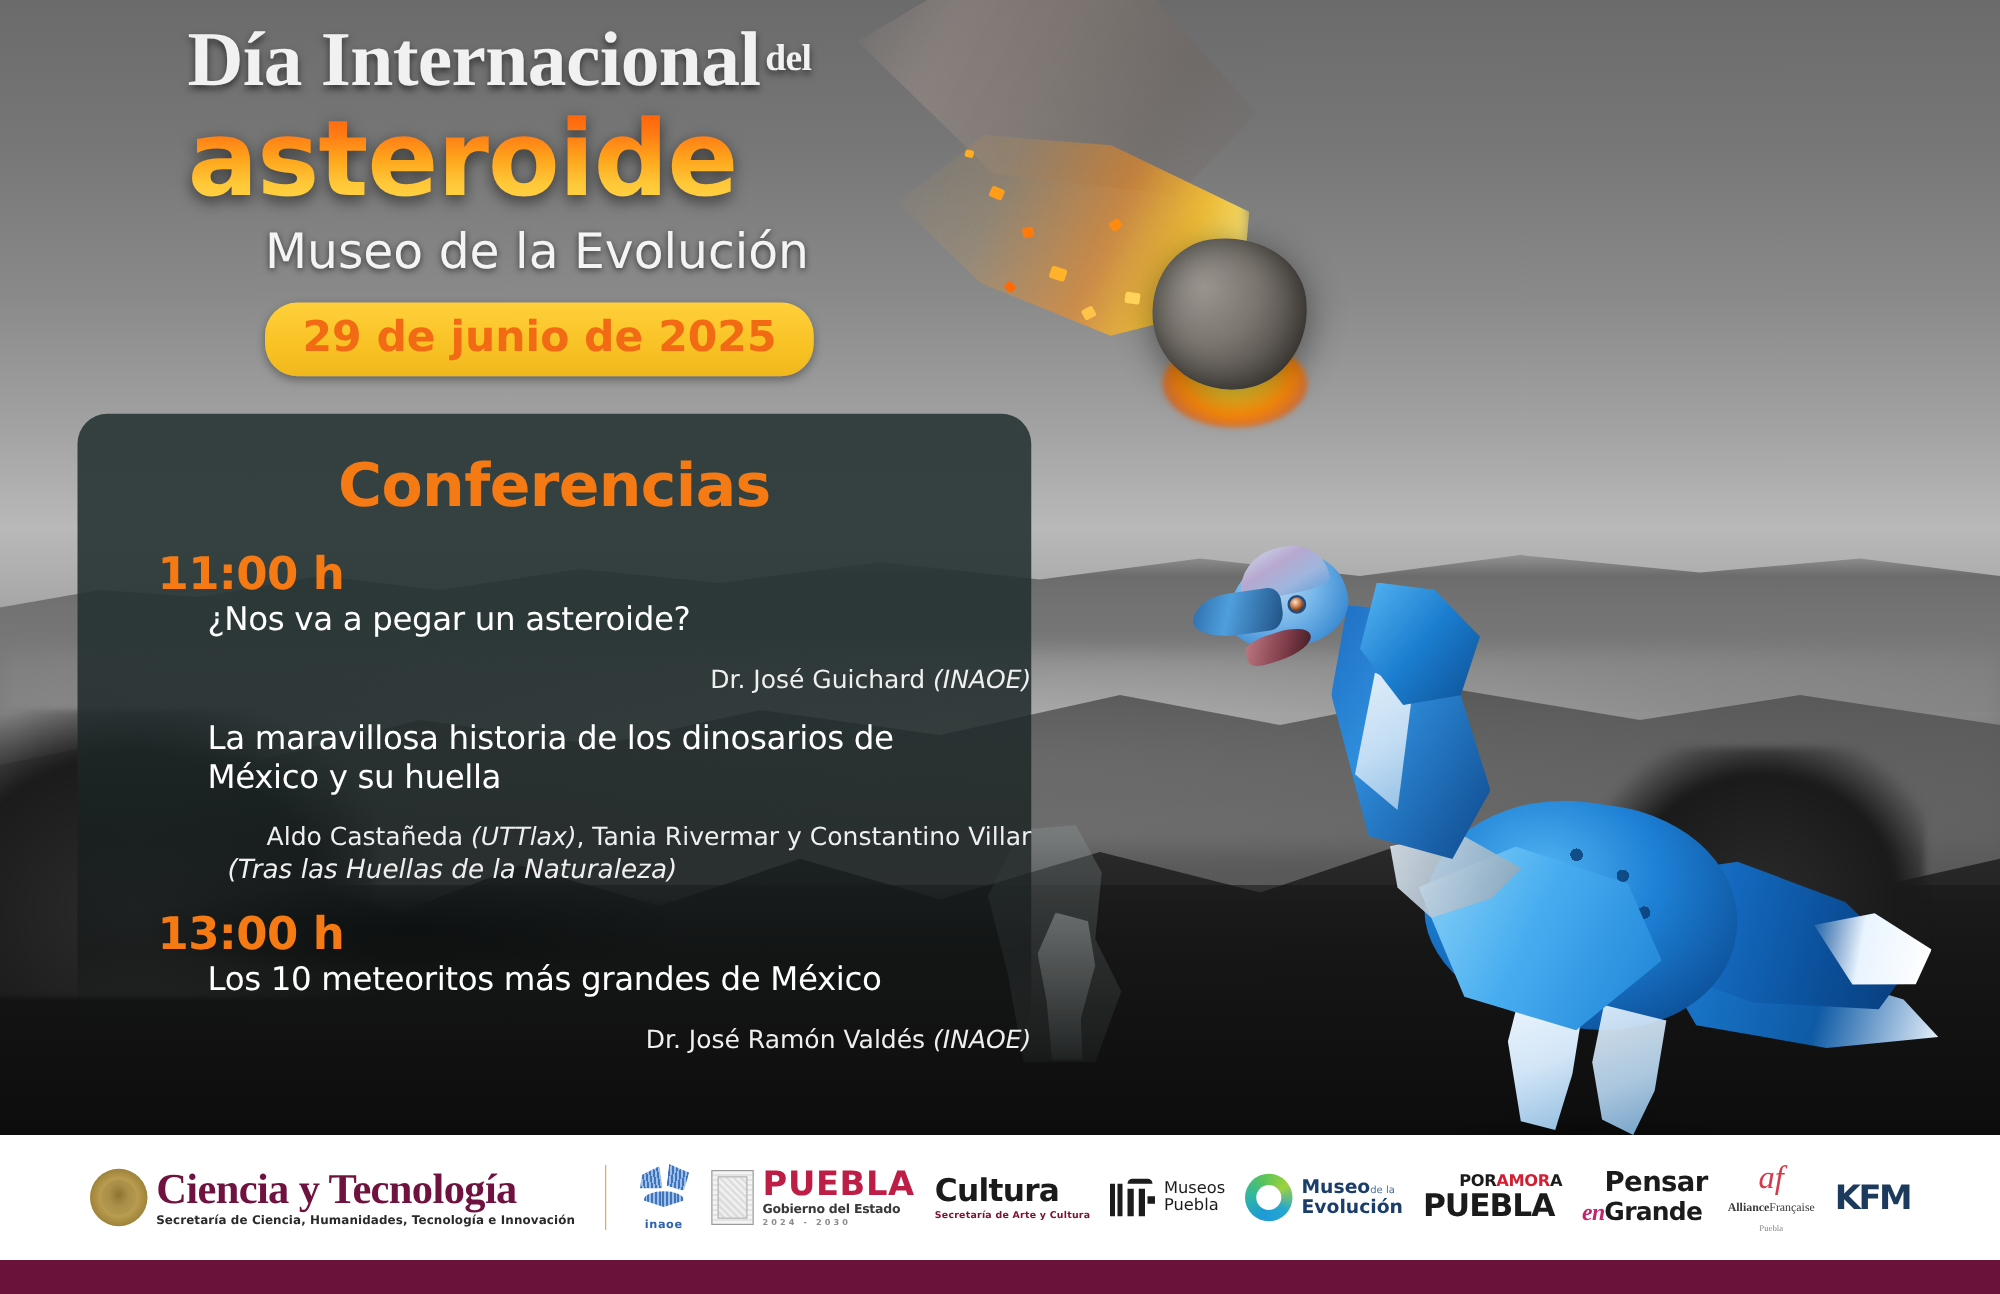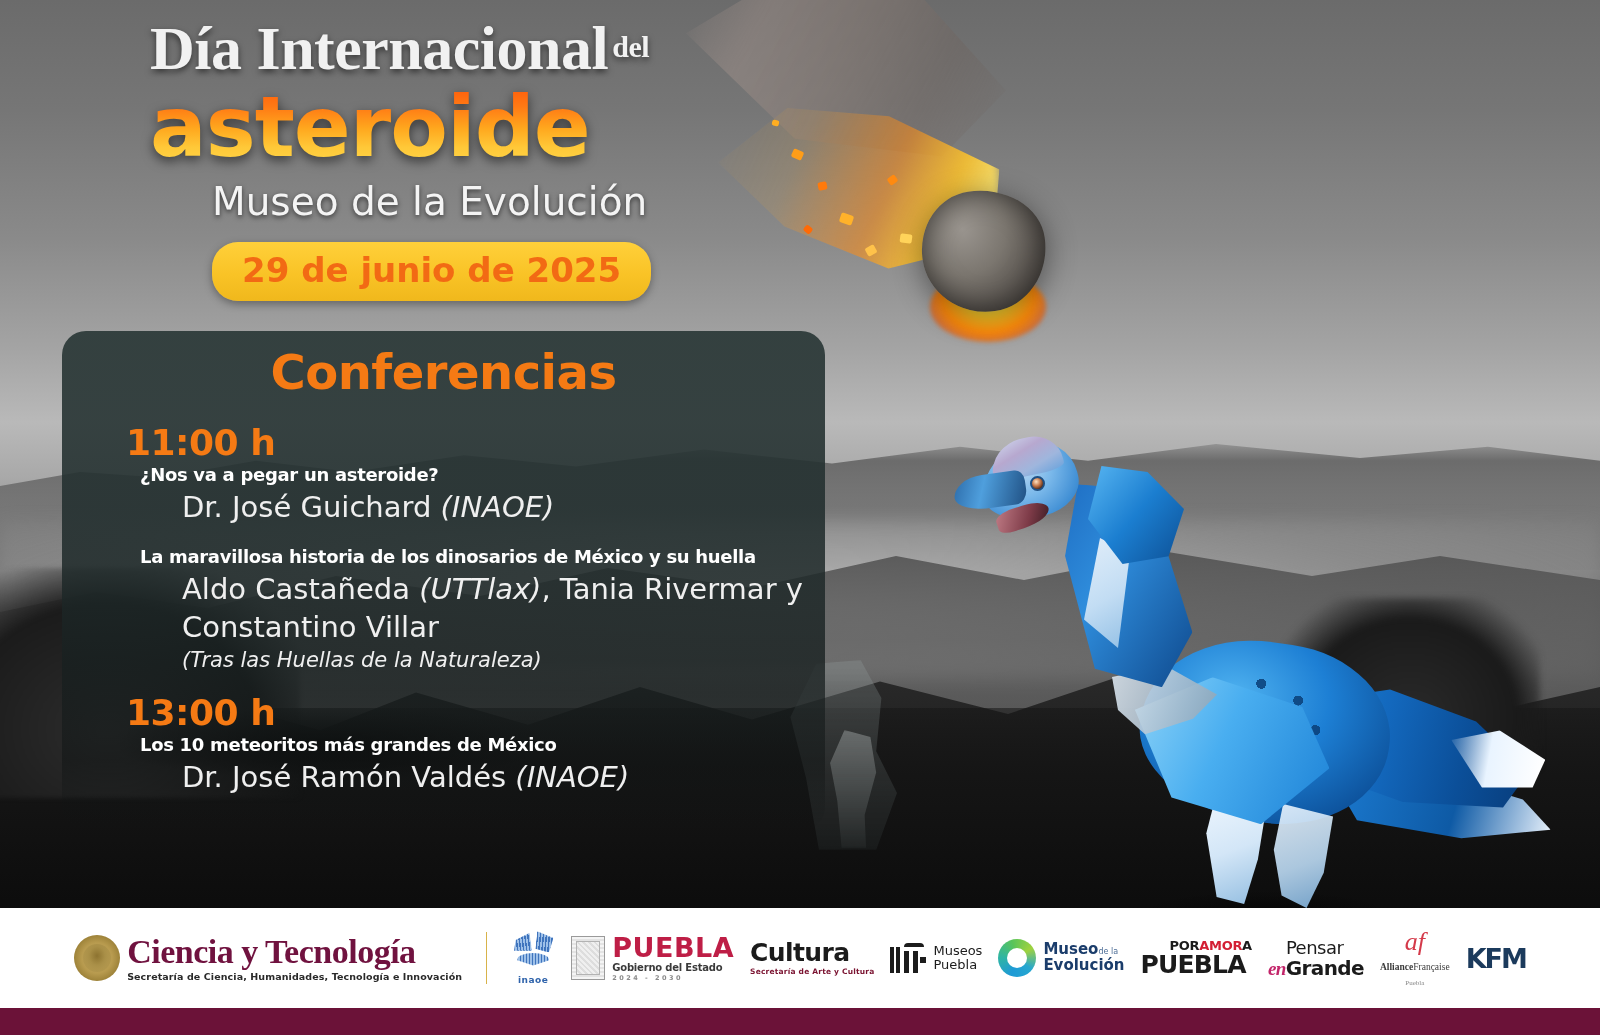--- a/index.html
+++ b/index.html
@@ -380,52 +380,53 @@
       rgba(24,32,32,0.80) 66%,
       rgba(16,20,20,0.52) 86%,
       rgba(12,14,14,0.0) 100%);
   }
   .panel-title {
     text-align: center;
     color: #f57a14;
     font-family: "DejaVu Sans", sans-serif;
     font-size: 48px;
     font-weight: 700;
-    padding-top: 13px;
+    padding-top: 30px;
     letter-spacing: -0.5px;
   }
   .talks { margin-top: 24px; }
   .talk { position: relative; padding-left: 28px; margin-bottom: 20px; }
   .talk-time {
     color: #f57a14;
     font-family: "DejaVu Sans", sans-serif;
     font-size: 36px;
     font-weight: 700;
     line-height: 1.05;
     margin-left: 36px;
     letter-spacing: -0.5px;
   }
   .talk-title {
     color: #ffffff;
     font-family: "DejaVu Sans", sans-serif;
-    font-size: 18px;
-    font-weight: 700;
+    font-size: 26px;
+    font-weight: 400;
     line-height: 1.22;
-    margin-left: 50px;
+    margin-left: 76px;
     margin-top: 2px;
     max-width: 640px;
     letter-spacing: -0.3px;
   }
   .talk-speakers {
     color: #efefef;
     font-family: "DejaVu Sans", sans-serif;
-    font-size: 29px;
+    font-size: 20px;
     line-height: 1.3;
     margin-left: 92px;
-    margin-top: 3px;
+    margin-top: 17px;
+    text-align: right;
   }
   .talk-speakers em { font-style: italic; }
   .talk-group {
     color: #efefef;
     font-family: "DejaVu Sans", sans-serif;
     font-size: 21px;
     font-style: italic;
     line-height: 1.3;
     margin-left: 92px;
   }
@@ -543,21 +544,21 @@
   .mev-1 { font-family: "DejaVu Sans", sans-serif; font-size: 15px; font-weight: 700; color: #1b3d6b; }
   .mev-1 small { font-size: 8px; font-weight: 400; color: #4f6f98; }
   .mev-2 { font-family: "DejaVu Sans", sans-serif; font-size: 15px; font-weight: 700; color: #1b3d6b; }
 
   .amor { line-height: 1.0; }
   .amor-1 { font-family: "DejaVu Sans", sans-serif; font-size: 13px; font-weight: 700; color: #1b1b1b; letter-spacing: -0.3px; padding-left: 29px; }
   .amor-1 b { color: #d31f34; }
   .amor-2 { font-family: "DejaVu Sans", sans-serif; font-size: 25px; font-weight: 700; color: #1b1b1b; letter-spacing: -0.8px; }
 
   .pensar { line-height: 1.0; position: relative; }
-  .pensar-1 { font-family: "DejaVu Sans", sans-serif; font-size: 18px; font-weight: 400; color: #1b1b1b; letter-spacing: -0.5px; margin-left: 18px; }
+  .pensar-1 { font-family: "DejaVu Sans", sans-serif; font-size: 22px; font-weight: 700; color: #1b1b1b; letter-spacing: -0.5px; margin-left: 18px; }
   .pensar-2 { font-family: "DejaVu Sans", sans-serif; font-size: 20px; font-weight: 700; color: #1b1b1b; letter-spacing: -0.6px; margin-top: 1px; }
   .pensar-2 em { font-family: "Liberation Serif", serif; font-style: italic; color: #c3256a; font-size: 19px; }
 
   .af { display: flex; flex-direction: column; align-items: center; line-height: 1; }
   .af-mark { font-family: "Liberation Serif", serif; font-size: 26px; font-style: italic; color: #d43a4a; }
   .af-1 { font-family: "Liberation Serif", serif; font-size: 9.5px; color: #3a3a3a; margin-top: 1px; }
   .af-1 b { font-weight: 700; }
   .af-2 { font-family: "Liberation Serif", serif; font-size: 7px; color: #8a8a8a; margin-top: 1px; }
 
   .kfm { font-family: "DejaVu Sans", sans-serif; font-size: 27px; font-weight: 700; color: #1b3a5c; letter-spacing: -2px; }

